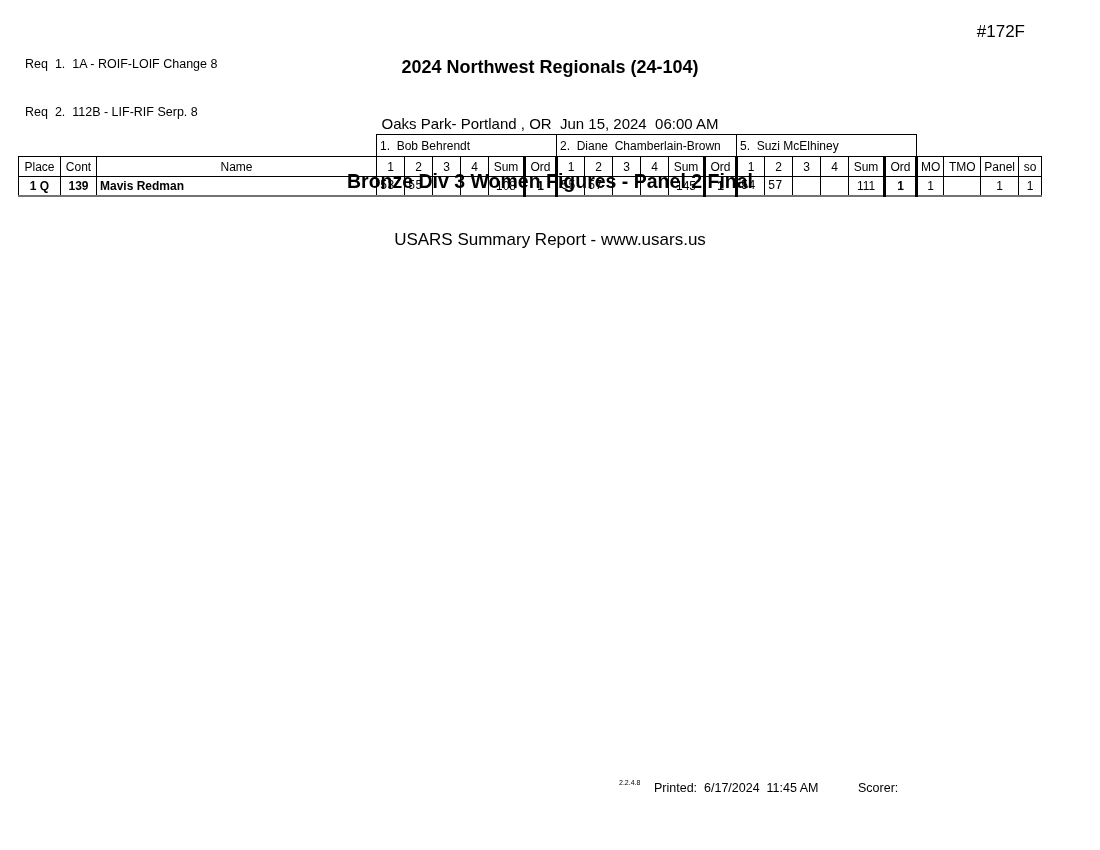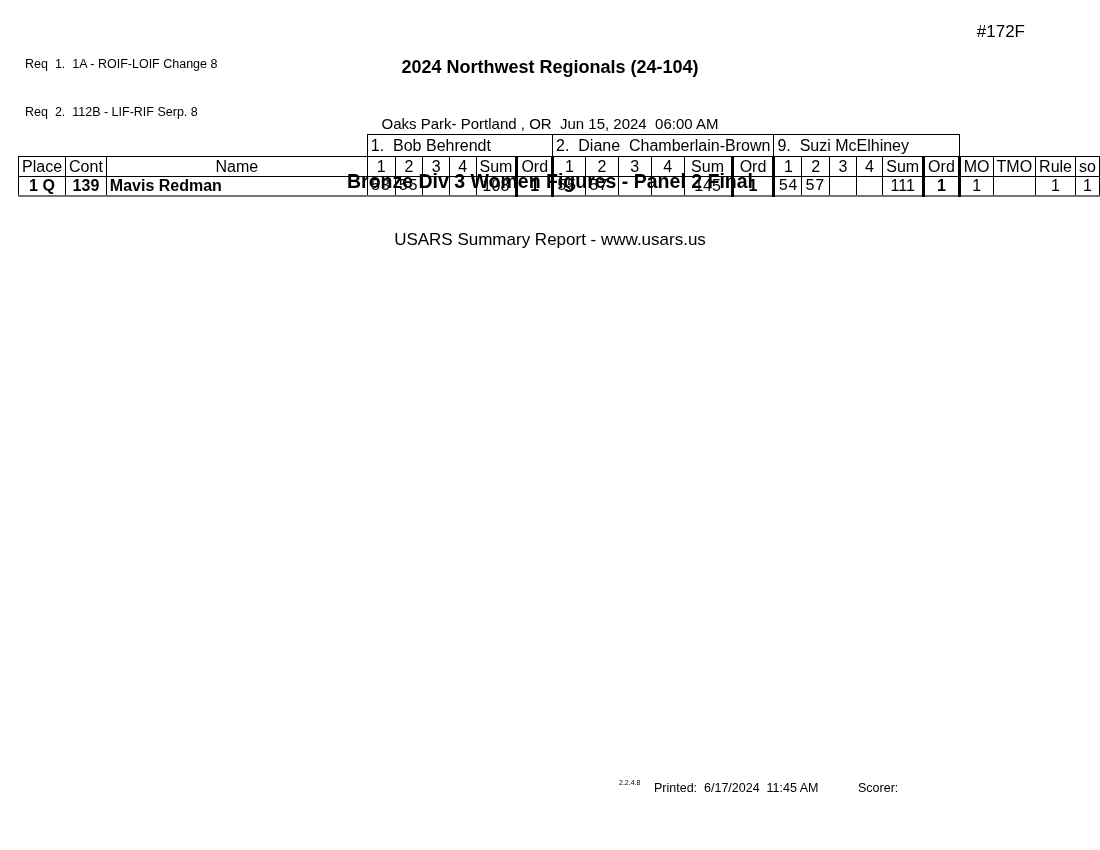--- a/index.html
+++ b/index.html
@@ -52,21 +52,21 @@
   
   .results {
     position: absolute;
     left: 18px;
     top: 134px;
     border-collapse: collapse;
     table-layout: fixed;
   }
   .results td {
     border: 1px solid #000;
-    font-size: 16px;
+    font-size: 12px;
     padding: 0 3px;
     overflow: hidden;
     white-space: pre;
     height: 19px;
   }
   .judges-row td { height: 21px; }
   .header-row td { height: 19px; text-align: center; }
   .data-row td   { height: 18px; border-bottom: 2px solid #737373; }
 
   .noborder { border: none !important; }
@@ -156,21 +156,21 @@
         <col style="width:37px">
         <col style="width:29px">
         <col style="width:23px">
     </colgroup>
 
     <tbody>
         <tr class="judges-row">
       <td class="noborder" colspan="3"></td>
       <td class="judge-name-cell" colspan="6">1.  Bob Behrendt</td>
       <td class="judge-name-cell" colspan="6">2.  Diane  Chamberlain-Brown</td>
-      <td class="judge-name-cell" colspan="6">9.  Suzi McElhiney</td>
+      <td class="judge-name-cell" colspan="6">5.  Suzi McElhiney</td>
       <td class="noborder" colspan="4"></td>
     </tr>
 
     <tr class="header-row">
       <td class="h-left">Place</td>
       <td>Cont</td>
       <td class="h-left">Name</td>
 
       <td>1</td>
       <td>2</td>
@@ -188,21 +188,21 @@
 
       <td>1</td>
       <td>2</td>
       <td>3</td>
       <td>4</td>
       <td>Sum</td>
       <td class="ord">Ord</td>
 
       <td>MO</td>
       <td>TMO</td>
-      <td>Rule</td>
+      <td>Panel</td>
       <td>so</td>
     </tr>
 
     <tr class="data-row">
       <td class="c-place">1 Q</td>
       <td class="c-cont">139</td>
       <td class="c-name">Mavis Redman</td>
 
       <td class="c-score">53</td>
       <td class="c-score">55</td>

